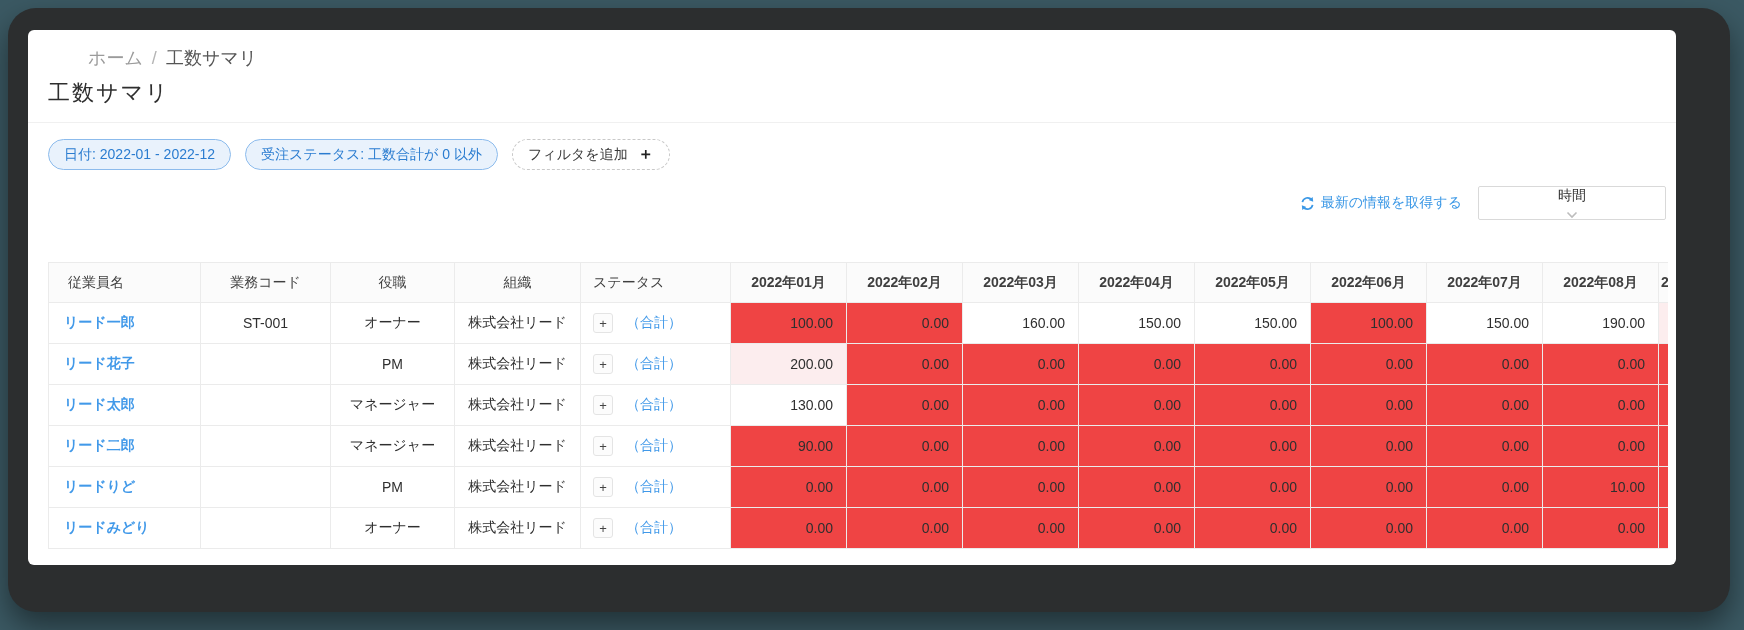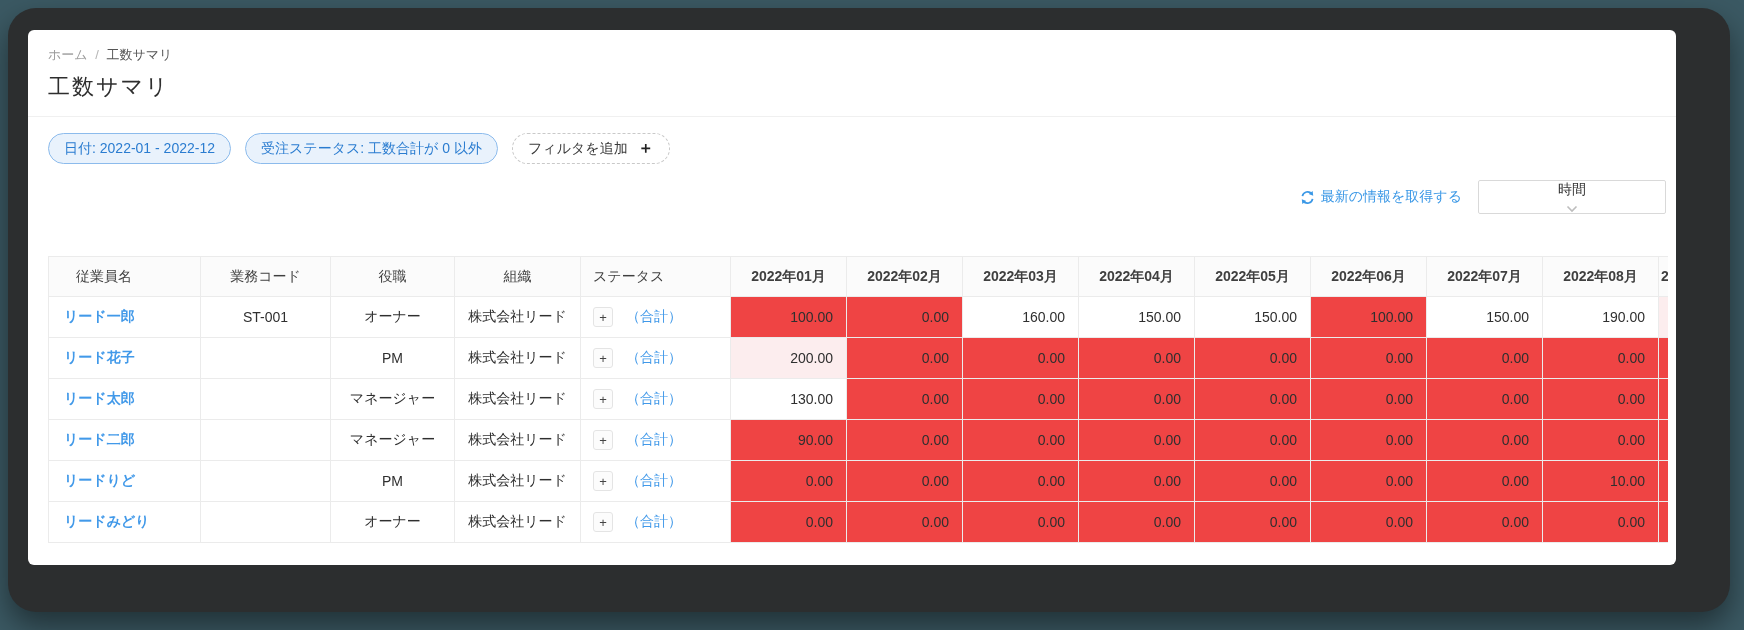--- a/index.html
+++ b/index.html
@@ -7,21 +7,21 @@
   body { background:#3b5963; position:relative; overflow:hidden; }
 
   .frame { position:absolute; left:8px; top:8px; width:1722px; height:604px;
            background:#2c2e2f; border-radius:28px; box-shadow:0 14px 30px rgba(0,0,0,.45); }
 
   .page { position:absolute; left:28px; top:30px; width:1648px; height:535px;
           background:#ffffff; border-radius:6px; overflow:hidden; }
 
   
   .page-header { padding:16px 20px 14px; border-bottom:1px solid #f0f0f0; }
-  .breadcrumb { font-size:13px; color:#9b9b9b; }
+  .breadcrumb { font-size:18px; color:#9b9b9b;margin-left:40px; }
   .breadcrumb .crumb-home { color:#9b9b9b; cursor:pointer; }
   .breadcrumb .crumb-sep { color:#b5b5b5; margin:0 4px; }
   .breadcrumb .crumb-cur { color:#555; }
   .page-title { margin-top:8px; font-size:22px; font-weight:500; color:#2e2e2e; letter-spacing:2px; }
 
   
   .filters { margin:16px 20px 0; display:flex; align-items:flex-end; gap:14px; }
   .chip { height:31px; display:inline-flex; align-items:center; padding:0 15px;
           border-radius:16px; font-size:14px; white-space:nowrap; }
   .chip.blue { background:#e9f2fc; border:1px solid #8cbbec; color:#2a7cd0; }
@@ -34,21 +34,21 @@
   .unit-select { width:188px; height:34px; border:1px solid #d9d9d9; border-radius:2px; background:#fff;
                  display:flex; align-items:center; justify-content:space-between; padding:0 11px; font-size:14px; color:#333; cursor:pointer;flex-direction:column; }
 
   
   .table-wrap { margin:42px 0 0 20px; width:1620px; overflow:hidden; }
   table { border-collapse:collapse; table-layout:fixed; width:1726px; font-size:14px; color:#2f2f2f; }
   th, td { border:1px solid #ebebeb; overflow:hidden; white-space:nowrap; }
   thead th { height:40px; background:#fbfbfb; font-weight:400; color:#3f3f3f; text-align:center; }
   thead th.mh { font-weight:700; }
   thead th.clip { text-align:left; padding-left:2px; }
-  th.h-name { text-align:left; padding-left:27px; }
+  th.h-name { text-align:left; padding-left:19px; }
   th.h-status { text-align:left; padding-left:12px; }
   tbody td { height:41px; }
   td.c-name { padding-left:15px; }
   td.c-name a { color:#4199e9; text-decoration:none; cursor:pointer;font-weight:bold; }
   td.c-code, td.c-role, td.c-org { text-align:center; }
   td.c-status { padding-left:12px; }
   .plus-btn { display:inline-flex; align-items:center; justify-content:center; width:20px; height:20px;
               border:1px solid #e4e4e4; background:#fcfcfc; border-radius:3px; color:#444; font-size:13px;
               line-height:1; cursor:pointer; margin-right:13px; vertical-align:middle; }
   .total-link { color:#4199e9; text-decoration:none; cursor:pointer; vertical-align:middle; }

